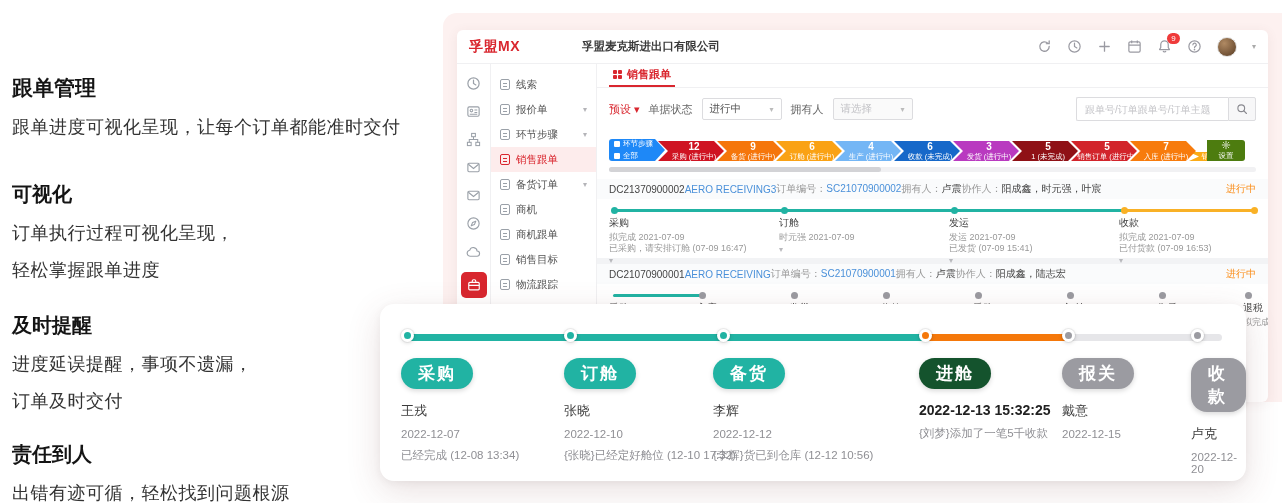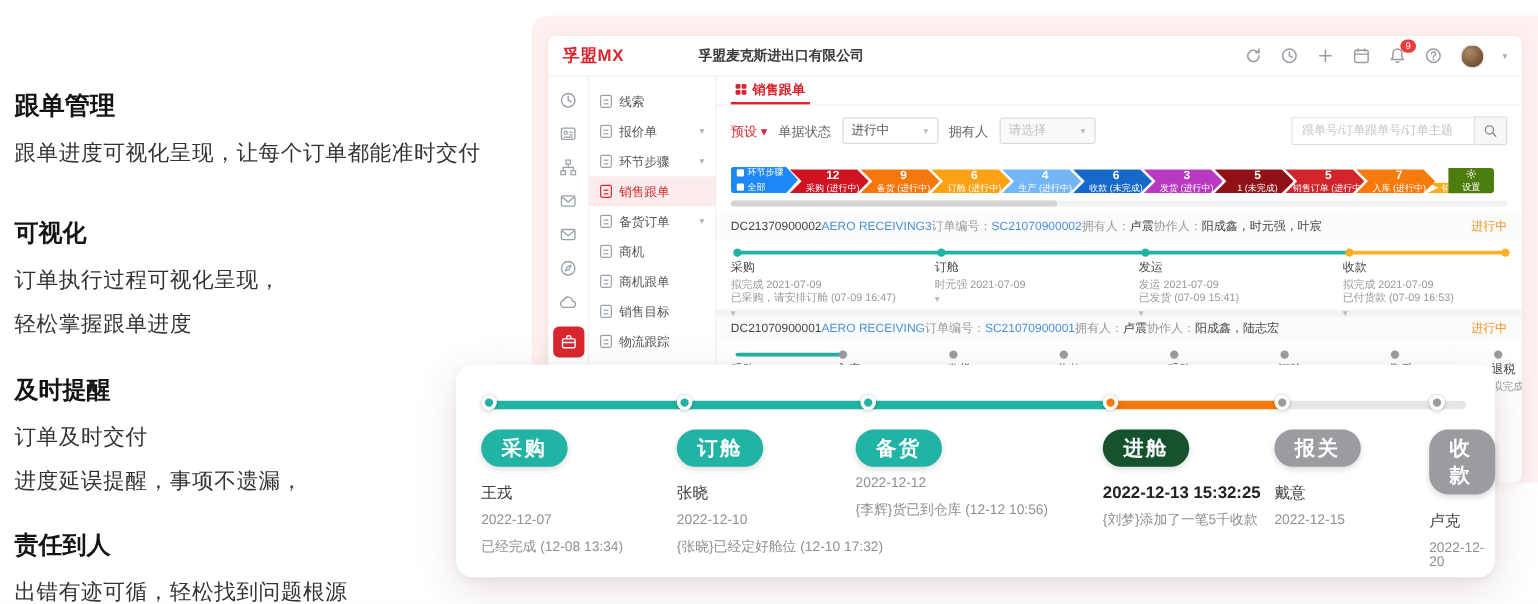--- a/index.html
+++ b/index.html
@@ -179,22 +179,22 @@
   </defs>
 </svg>
 
 <div class="left-panel">
   <div class="lp-title">跟单管理</div>
   <div class="lp-sub">跟单进度可视化呈现，让每个订单都能准时交付</div>
   <div class="lp-sec-title">可视化</div>
   <div class="lp-line">订单执行过程可视化呈现，</div>
   <div class="lp-line">轻松掌握跟单进度</div>
   <div class="lp-sec-title s2">及时提醒</div>
+  <div class="lp-line">进度延误提醒，事项不遗漏，</div>
   <div class="lp-line">订单及时交付</div>
-  <div class="lp-line">进度延误提醒，事项不遗漏，</div>
   <div class="lp-sec-title s3">责任到人</div>
   <div class="lp-line">出错有迹可循，轻松找到问题根源</div>
 </div>
 
 <div class="pink-panel"></div>
 
 <div class="app">
 
   <div class="topbar">
     <span class="brand">孚盟MX</span>
@@ -536,20 +536,21 @@
     <div class="tc-l3">已经完成 (12-08 13:34)</div>
   </div>
   <div class="tc-col" style="left:184px">
     <span class="tc-pill" style="background: rgb(33, 179, 163);">订舱</span>
     <div class="tc-l1">张晓</div>
     <div class="tc-l2">2022-12-10</div>
     <div class="tc-l3">{张晓}已经定好舱位 (12-10 17:32)</div>
   </div>
   <div class="tc-col" style="left:333px">
     <span class="tc-pill" style="background: rgb(33, 179, 163);">备货</span>
+    <div class="tc-l1">李辉</div>
     <div class="tc-l2">2022-12-12</div>
     <div class="tc-l3">{李辉}货已到仓库 (12-12 10:56)</div>
   </div>
   <div class="tc-col" style="left:539px;width:175px">
     <span class="tc-pill" style="background: #14532d;">进舱</span>
     <div class="tc-l1 strong">2022-12-13 15:32:25</div>
     <div class="tc-l2">{刘梦}添加了一笔5千收款</div>
   </div>
   <div class="tc-col" style="left:682px">
     <span class="tc-pill" style="background: rgb(155, 155, 161);">报关</span>

